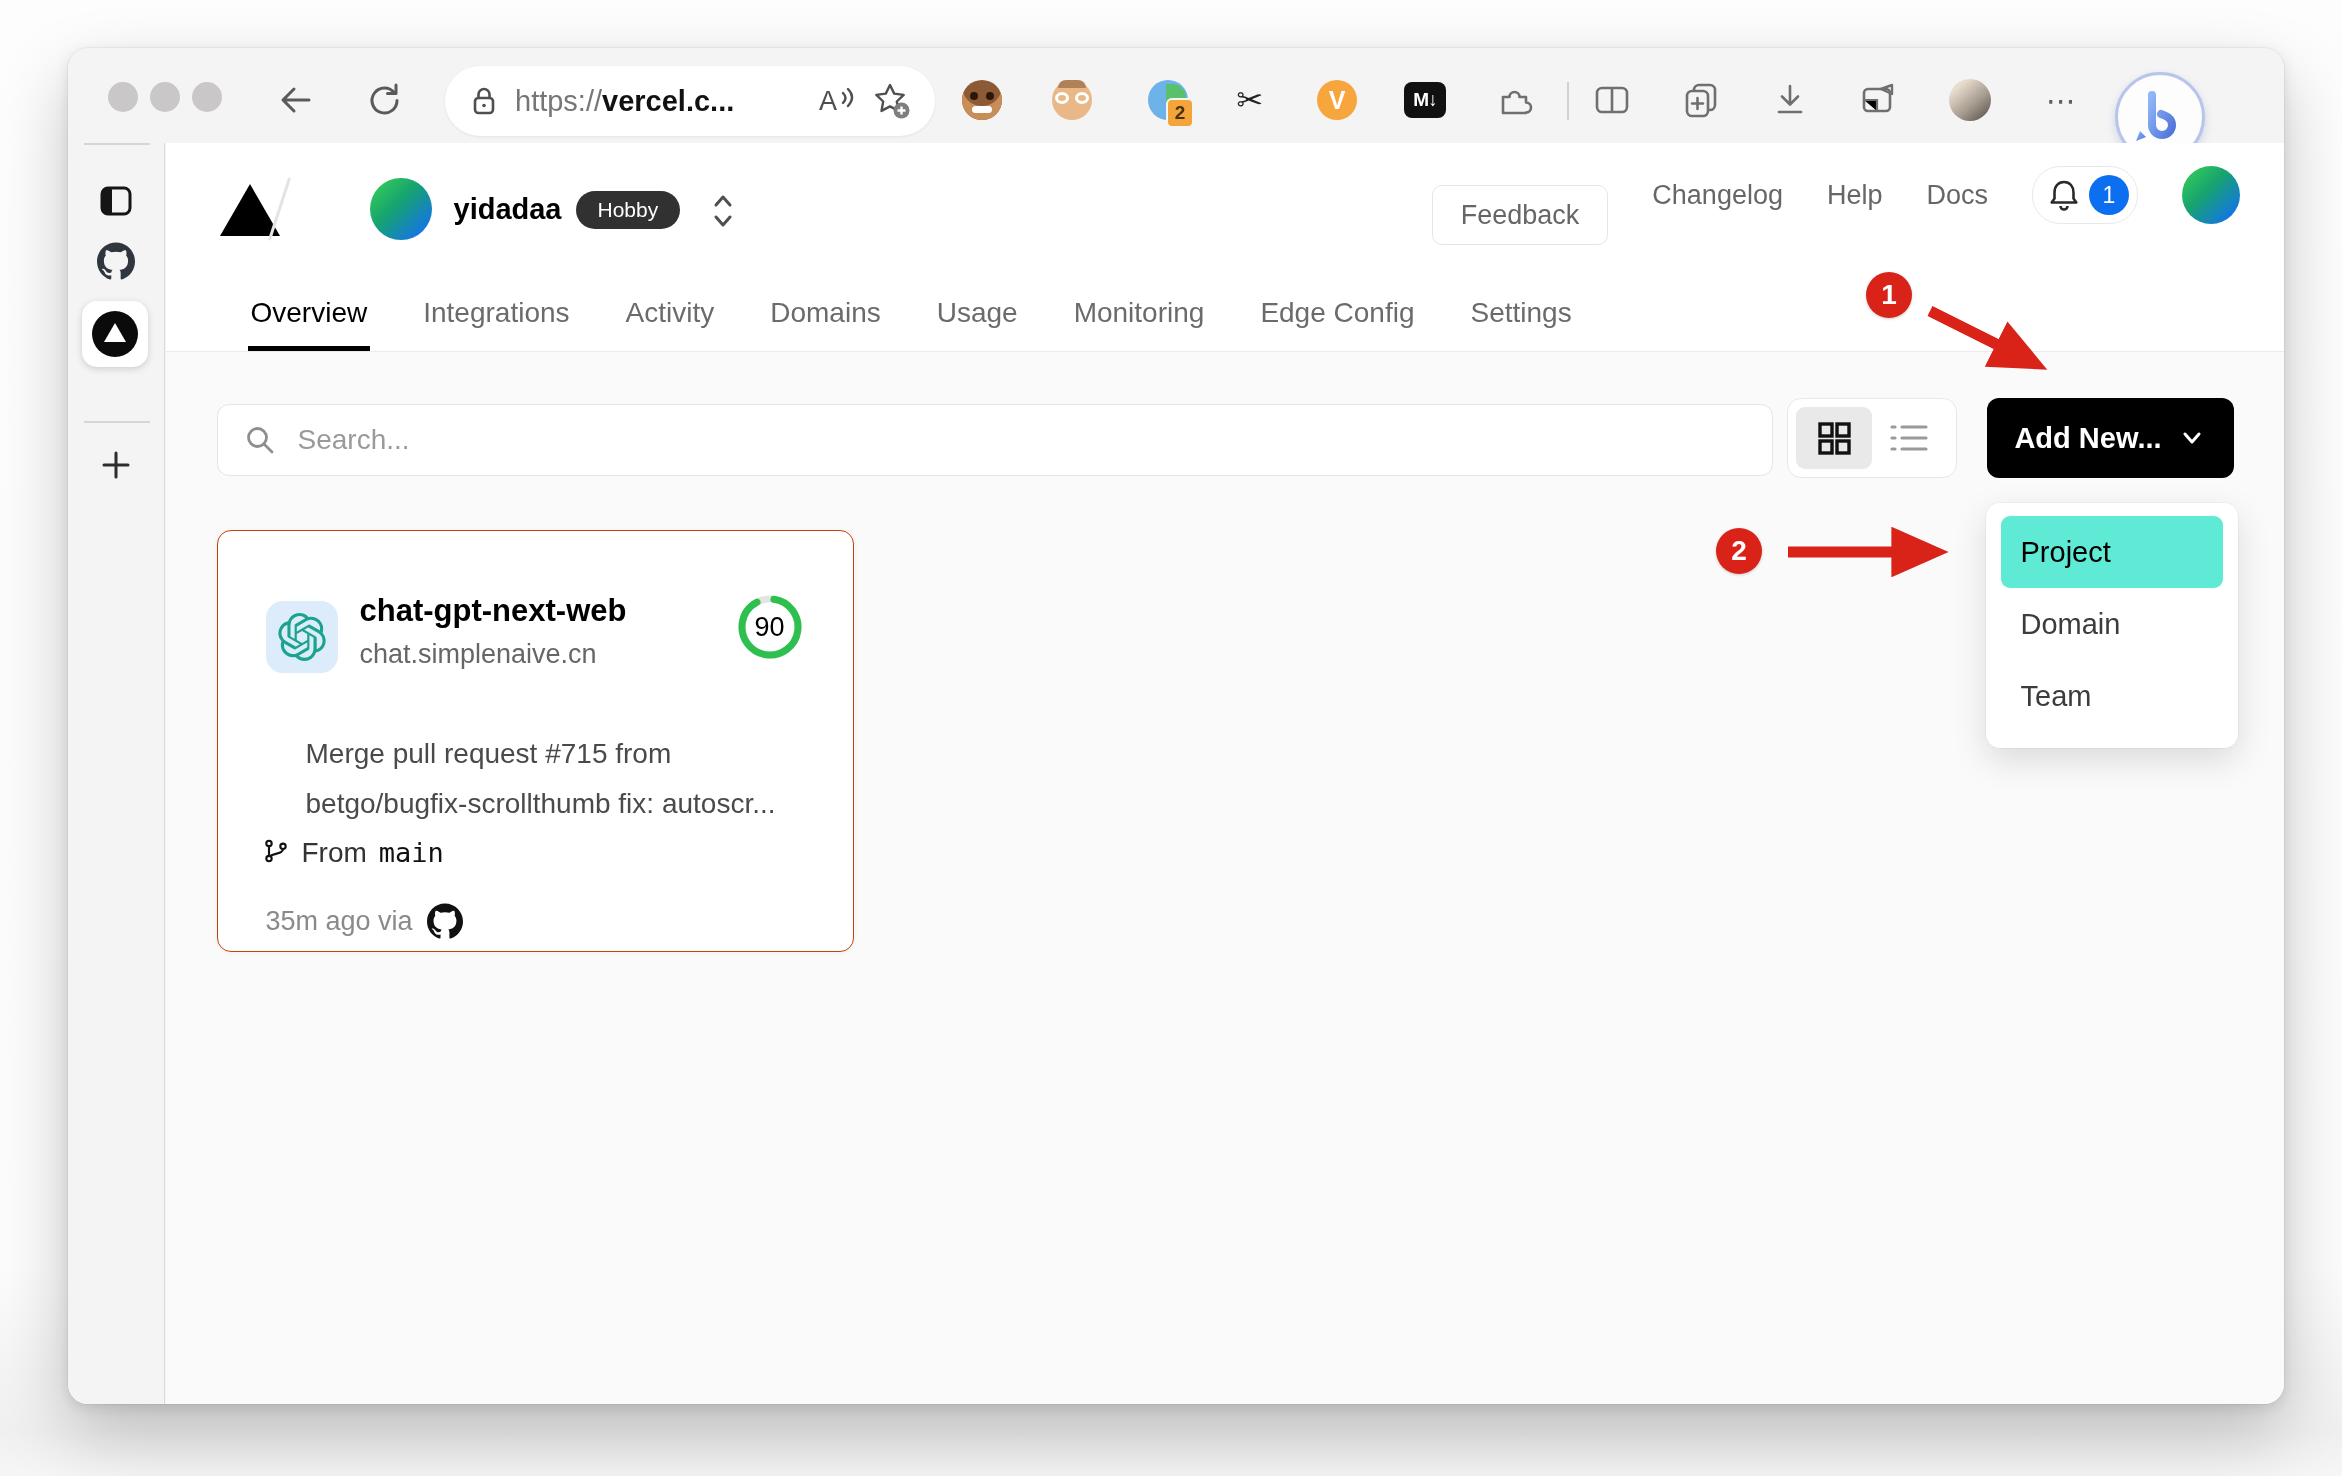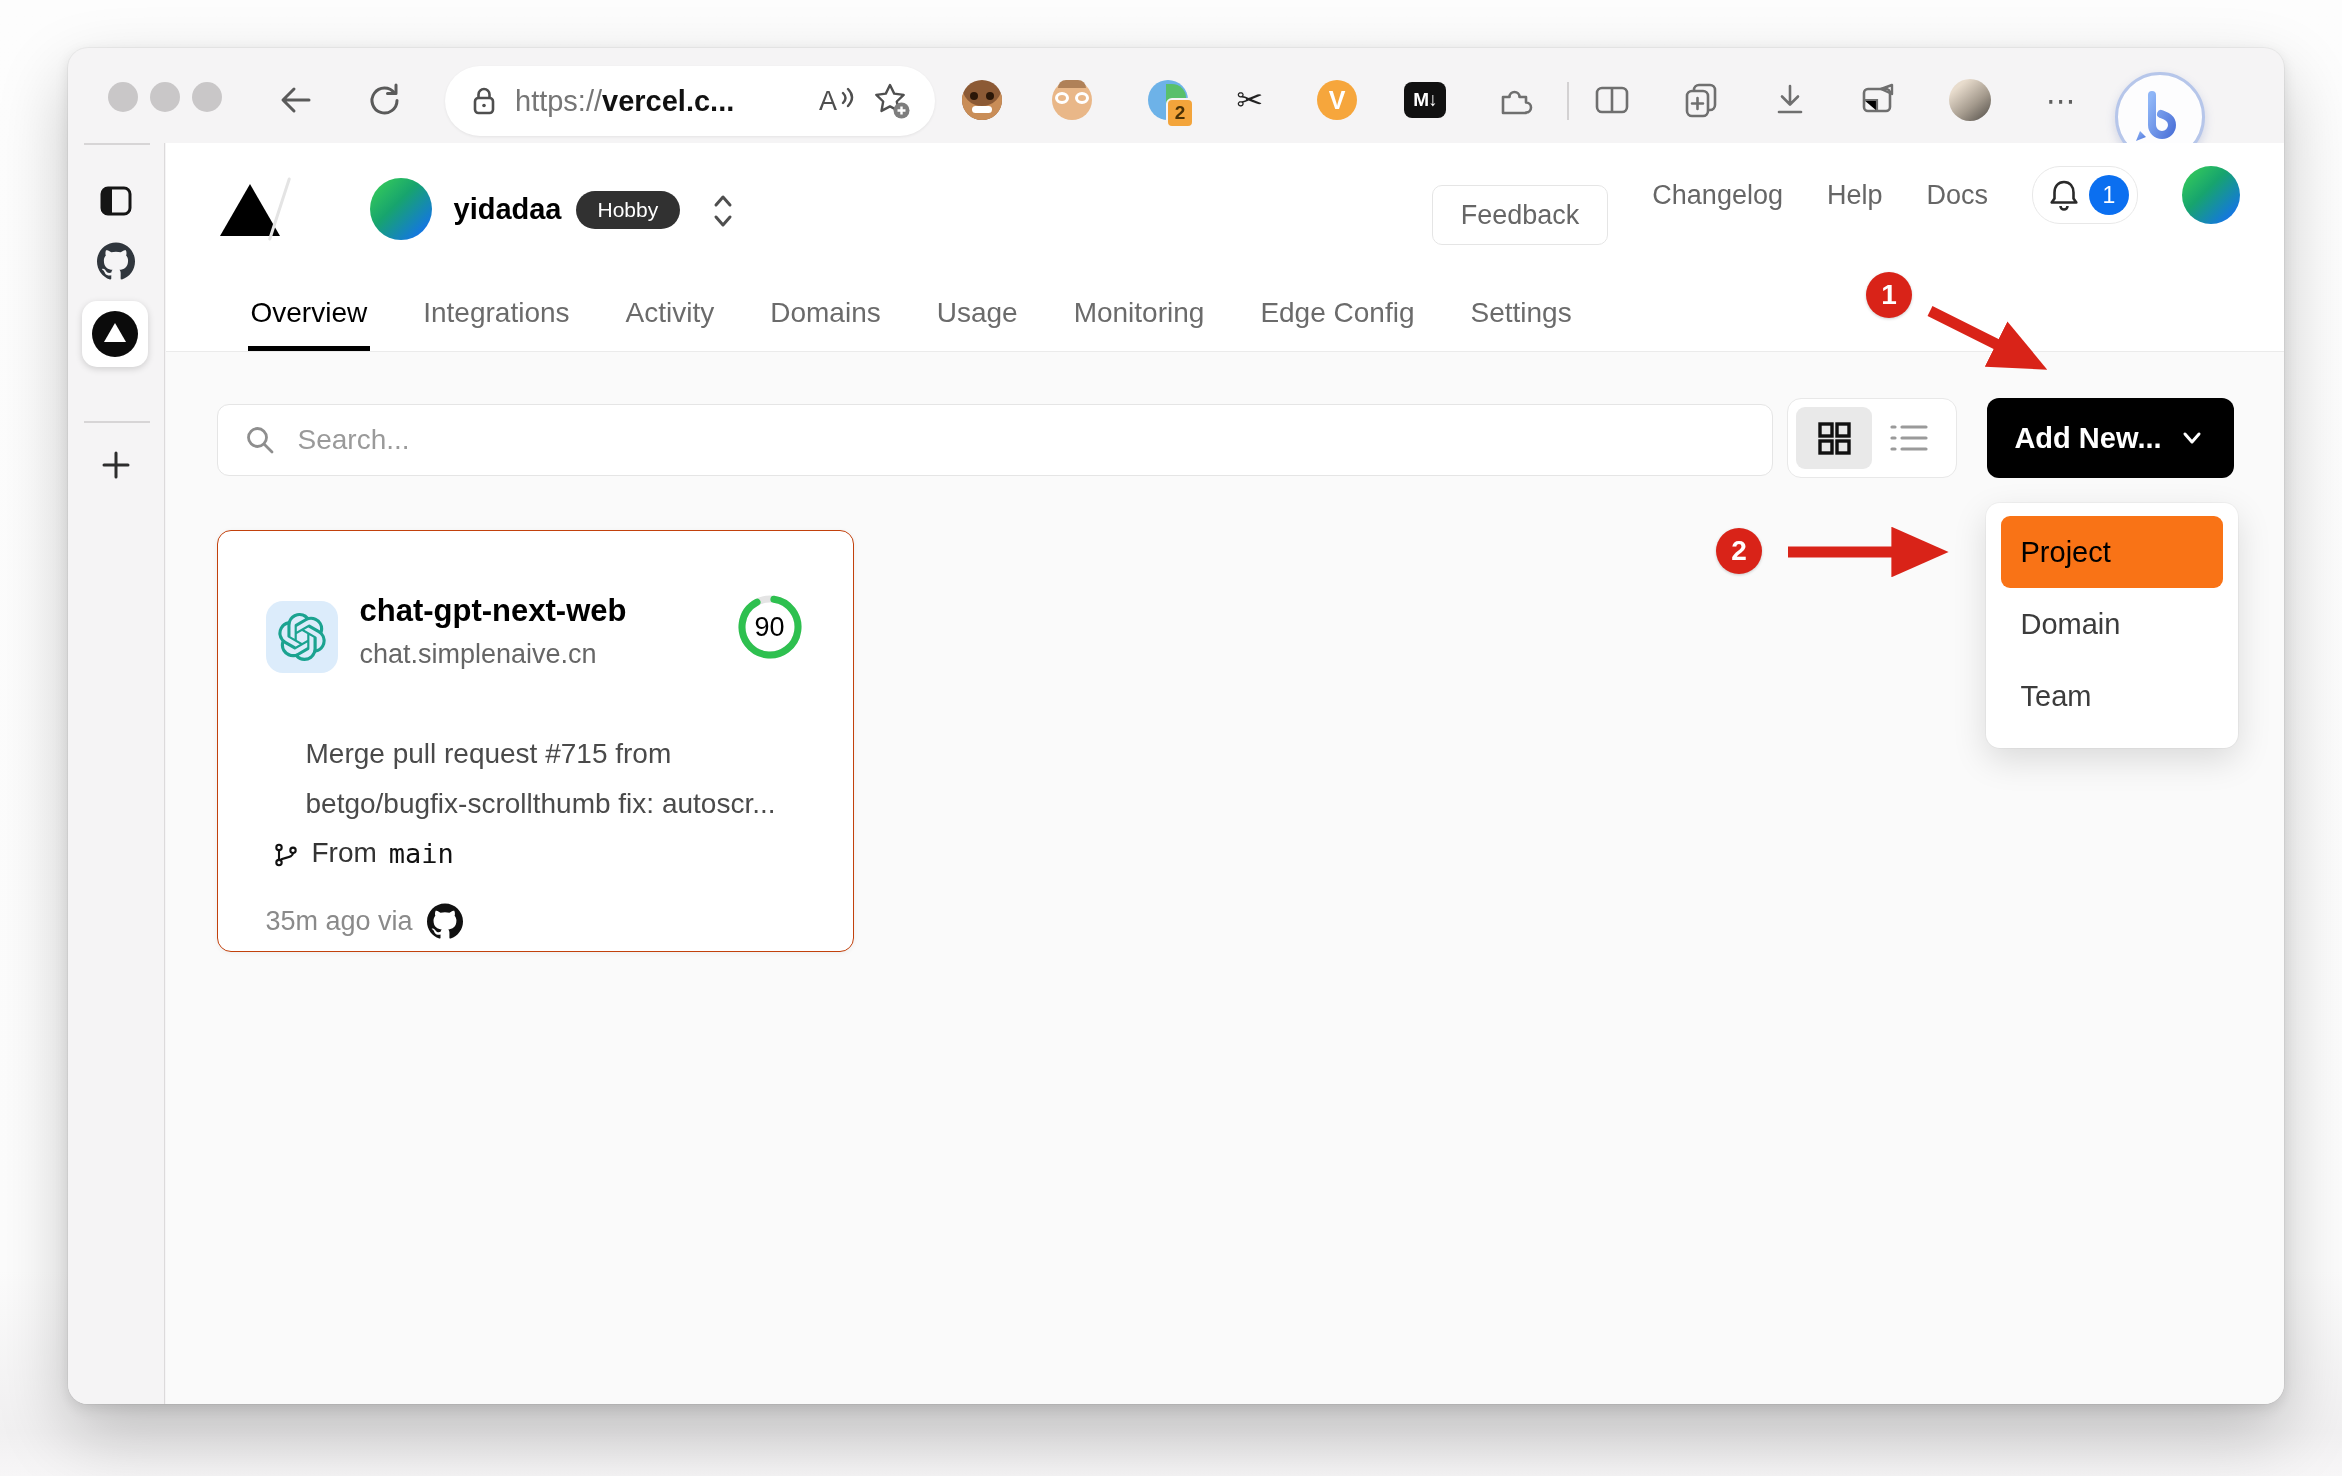--- a/index.html
+++ b/index.html
@@ -81,33 +81,33 @@
   .vt-seg.active{background:#e9e9e9;}
   .addnew-btn{
     position:absolute;left:1821px;top:255px;width:247px;height:80px;background:#000;border-radius:12px;color:#fff;
     display:flex;align-items:center;justify-content:center;gap:16px;font-size:29px;font-weight:600;text-align:right;
   }
   .dropdown{
     position:absolute;left:1820px;top:360px;width:252px;height:245px;background:#fff;border-radius:14px;
     box-shadow:0 12px 34px rgba(0,0,0,.13),0 0 0 1px rgba(0,0,0,.03);box-sizing:border-box;padding:13px 15px;
   }
   .dd-item{height:72px;display:flex;align-items:center;padding:0 20px;font-size:29px;color:#3c3c3c;border-radius:9px;}
-  .dd-item.hl{background:#f97316;color:#000;}
+  .dd-item.hl{background:#5eead4;color:#000;}
   
   .card{
     position:absolute;left:51px;top:387px;width:637px;height:422px;background:#fff;border:1px solid #c2410c;
     border-radius:14px;box-shadow:0 1px 5px rgba(0,0,0,.05);box-sizing:border-box;
   }
   .proj-icon{position:absolute;left:48px;top:70px;width:72px;height:72px;background:#dcecfb;border-radius:17px;display:flex;align-items:center;justify-content:center;}
   .proj-name{position:absolute;left:142px;top:62px;font-size:31px;font-weight:700;color:#000;}
   .proj-domain{position:absolute;left:142px;top:108px;font-size:27px;color:#666;}
   .ring-wrap{position:absolute;left:518px;top:62px;width:68px;height:68px;}
   .ring-num{position:absolute;left:0;top:0;width:68px;height:68px;display:flex;align-items:center;justify-content:center;font-size:27px;color:#000;}
   .commit{position:absolute;left:48px;top:198px;width:540px;font-size:28px;line-height:50px;color:#4a4a4a;margin-left:40px;}
-  .frommain{position:absolute;left:54px;top:306px;display:flex;align-items:flex-end;gap:12px;font-size:28px;color:#333;}
+  .frommain{position:absolute;left:44px;top:306px;display:flex;align-items:flex-start;gap:12px;font-size:28px;color:#333;}
   .branchname{font-family:"DejaVu Sans Mono","Liberation Mono",monospace;font-size:27px;color:#111;}
   .cardfoot{position:absolute;left:48px;top:372px;display:flex;align-items:center;gap:14px;font-size:27px;color:#8a8a8a;}
   
   .anno-layer{position:absolute;left:0;top:0;width:2342px;height:1476px;pointer-events:none;}
   .anno-circle{position:absolute;width:46px;height:46px;border-radius:50%;background:#d92318;color:#fff;font-size:28px;font-weight:700;display:flex;align-items:center;justify-content:center;box-shadow:0 1px 3px rgba(0,0,0,.2);}
   svg{display:block;}
 </style>
 </head>
 <body>
 

